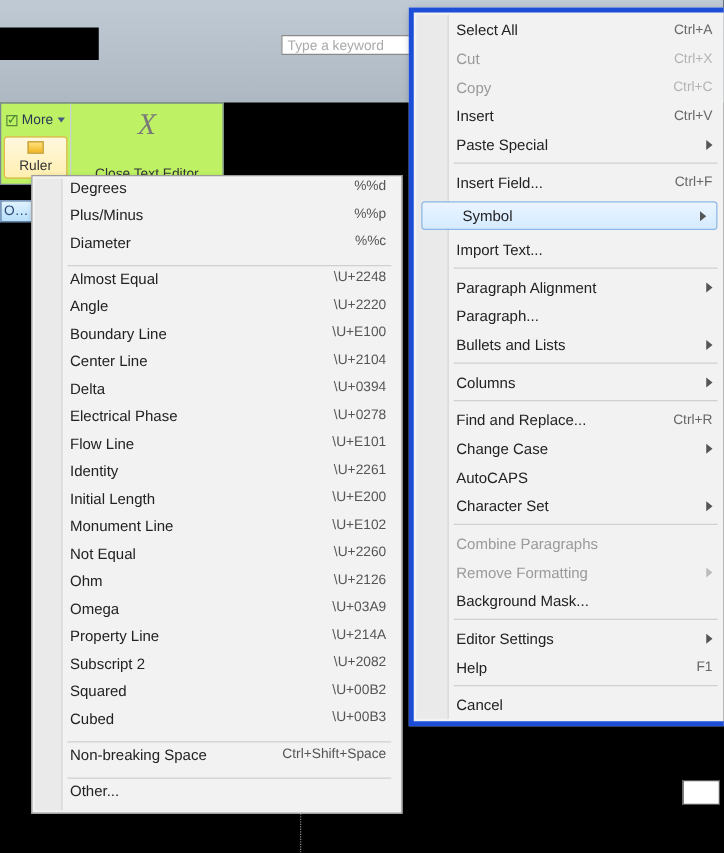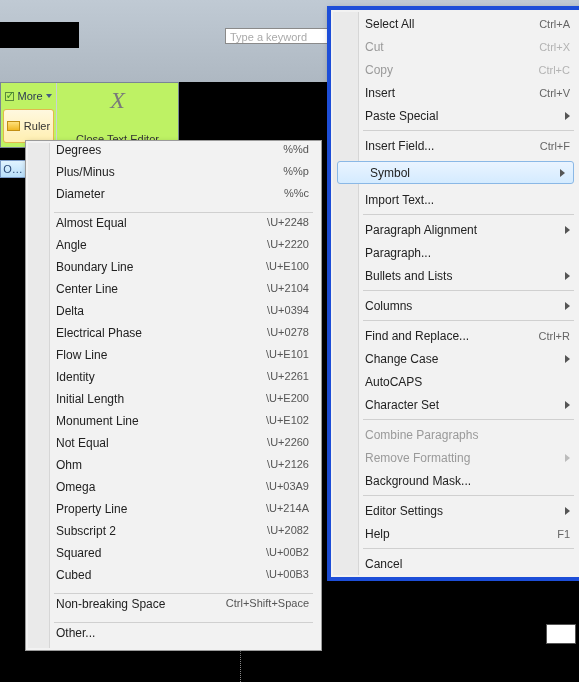--- a/index.html
+++ b/index.html
@@ -93,20 +93,21 @@
     height: 34px;
     display: flex;
     align-items: center;
     justify-content: center;
     gap: 4px;
     font-size: 11px;
     background: linear-gradient(#fff8df, #ffefb0);
     border: 1px solid #e2b84c;
     border-radius: 3px;
     color: #333;
+    flex-direction: column;
   }
   .ribbon-ruler .ric {
     width: 13px; height: 10px;
     background: linear-gradient(#ffe17a, #f0b824);
     border: 1px solid #c28f12;
   }
   .ribbon-right {
     flex: 1;
     display: flex;
     flex-direction: column;

